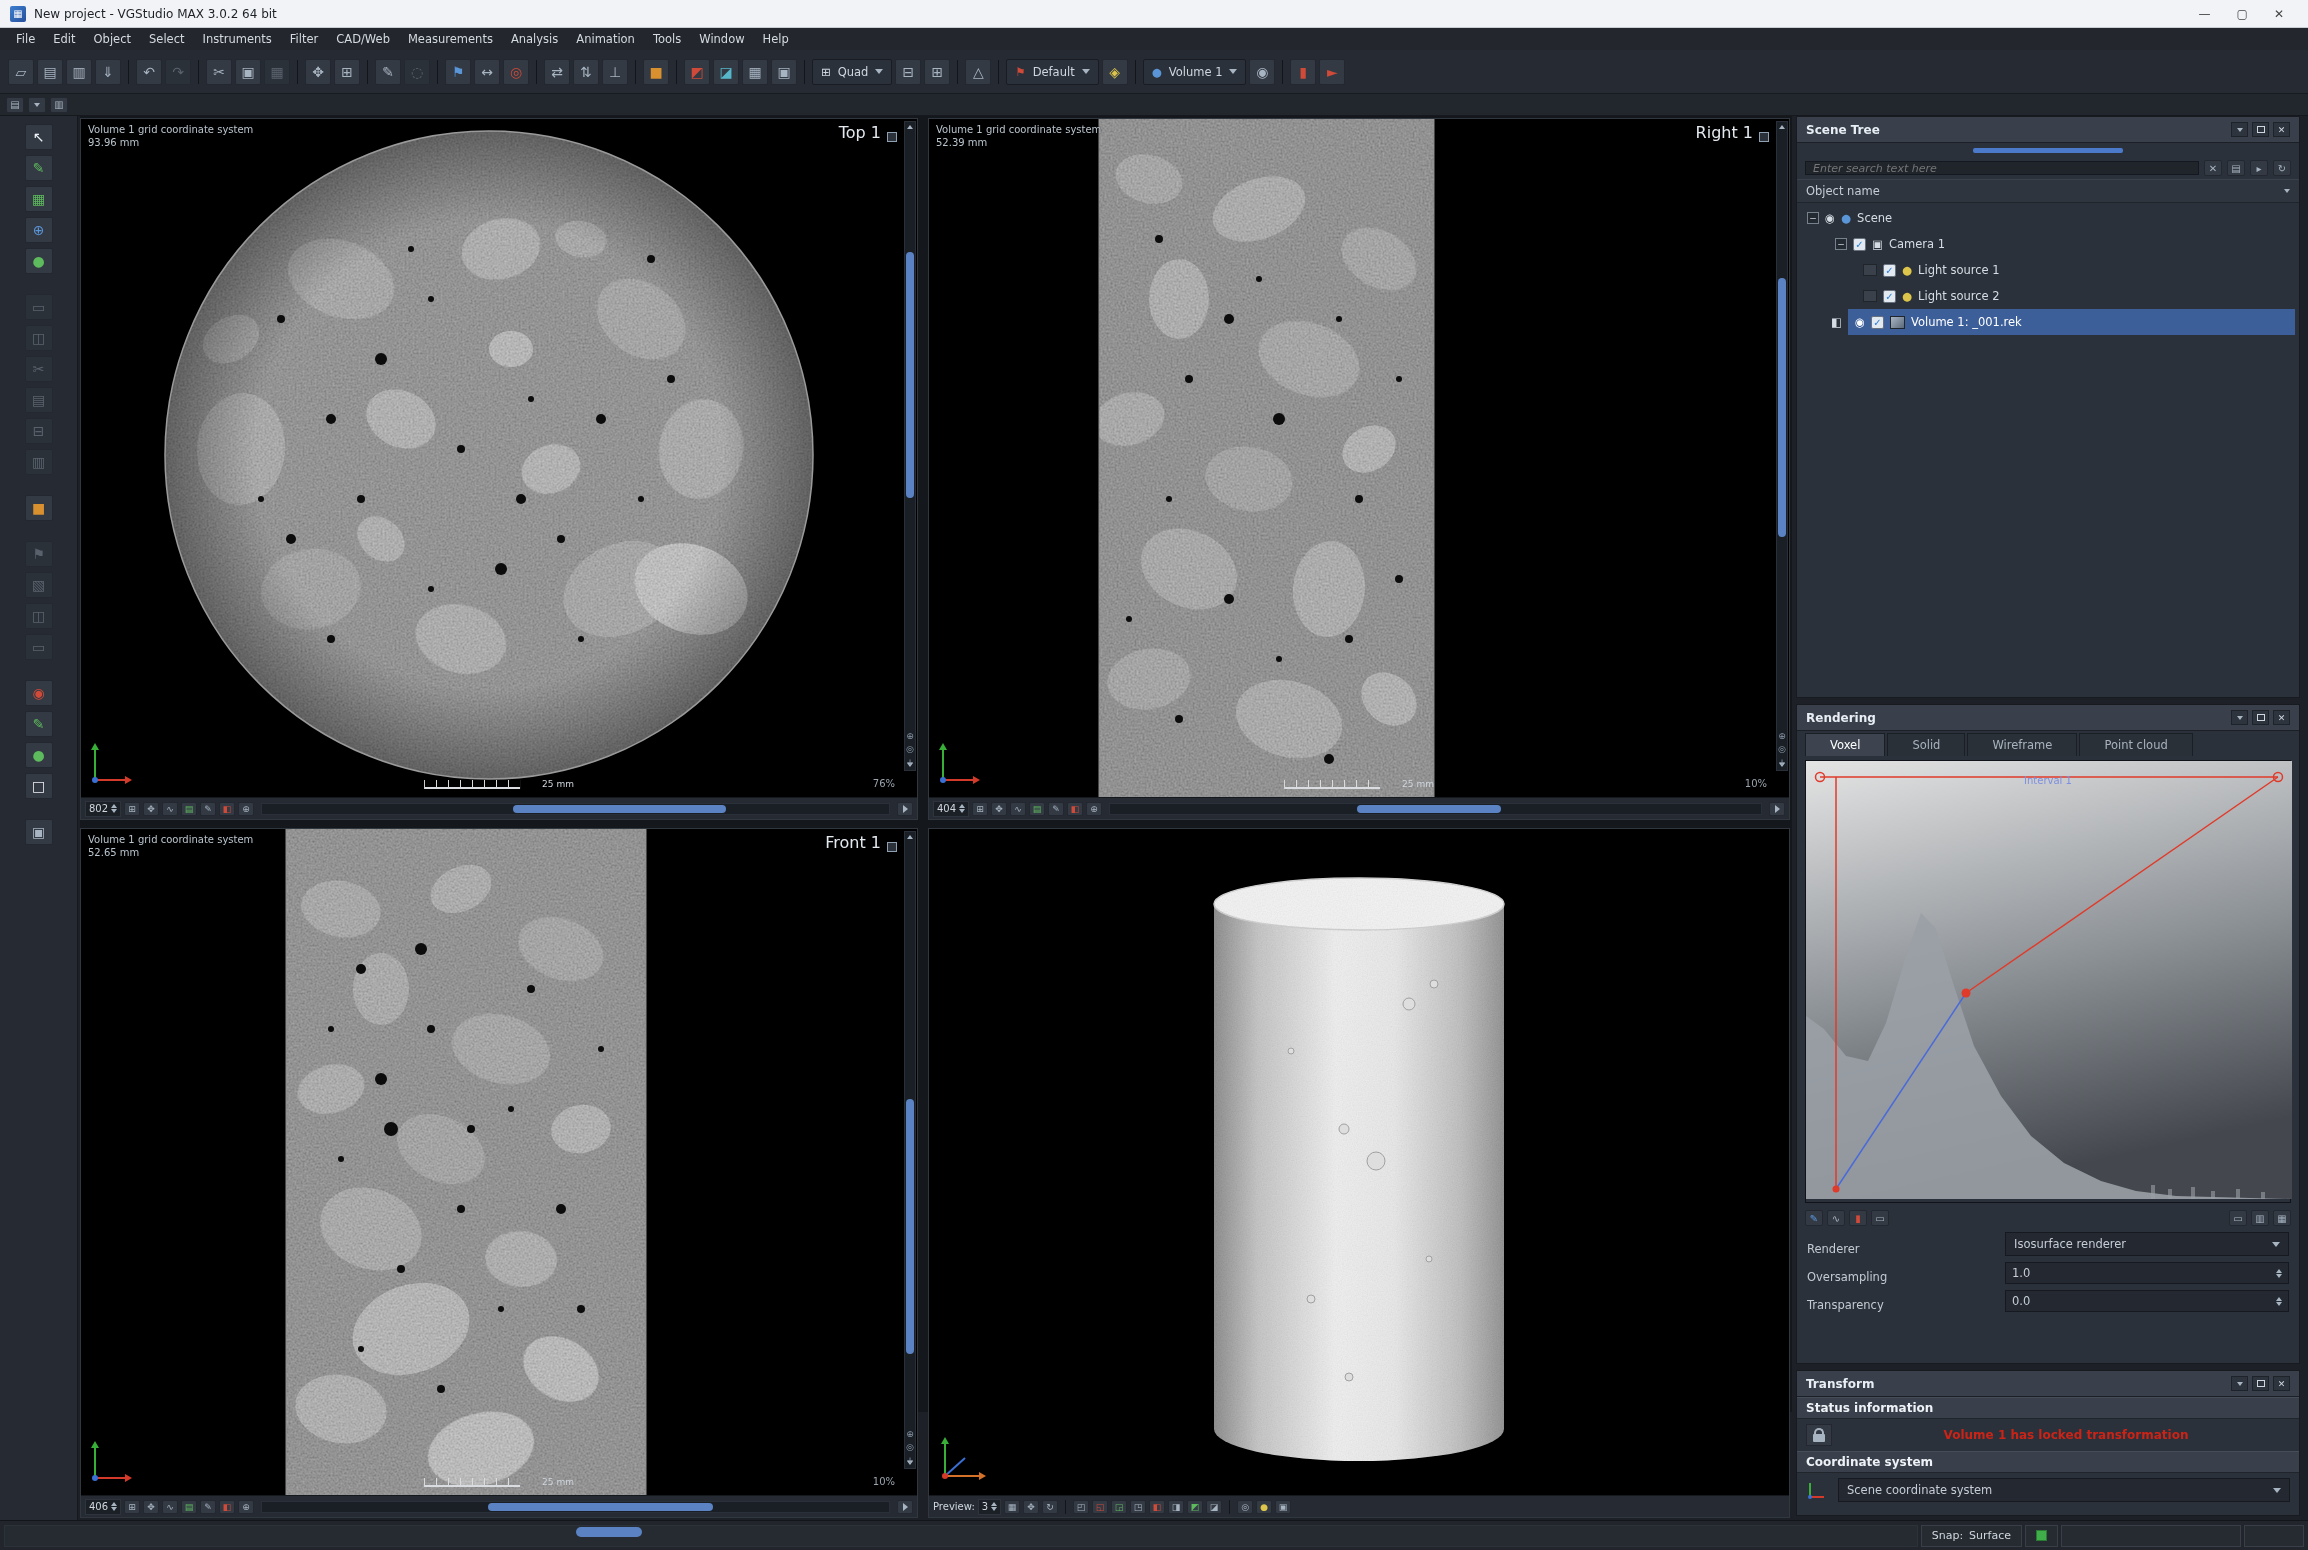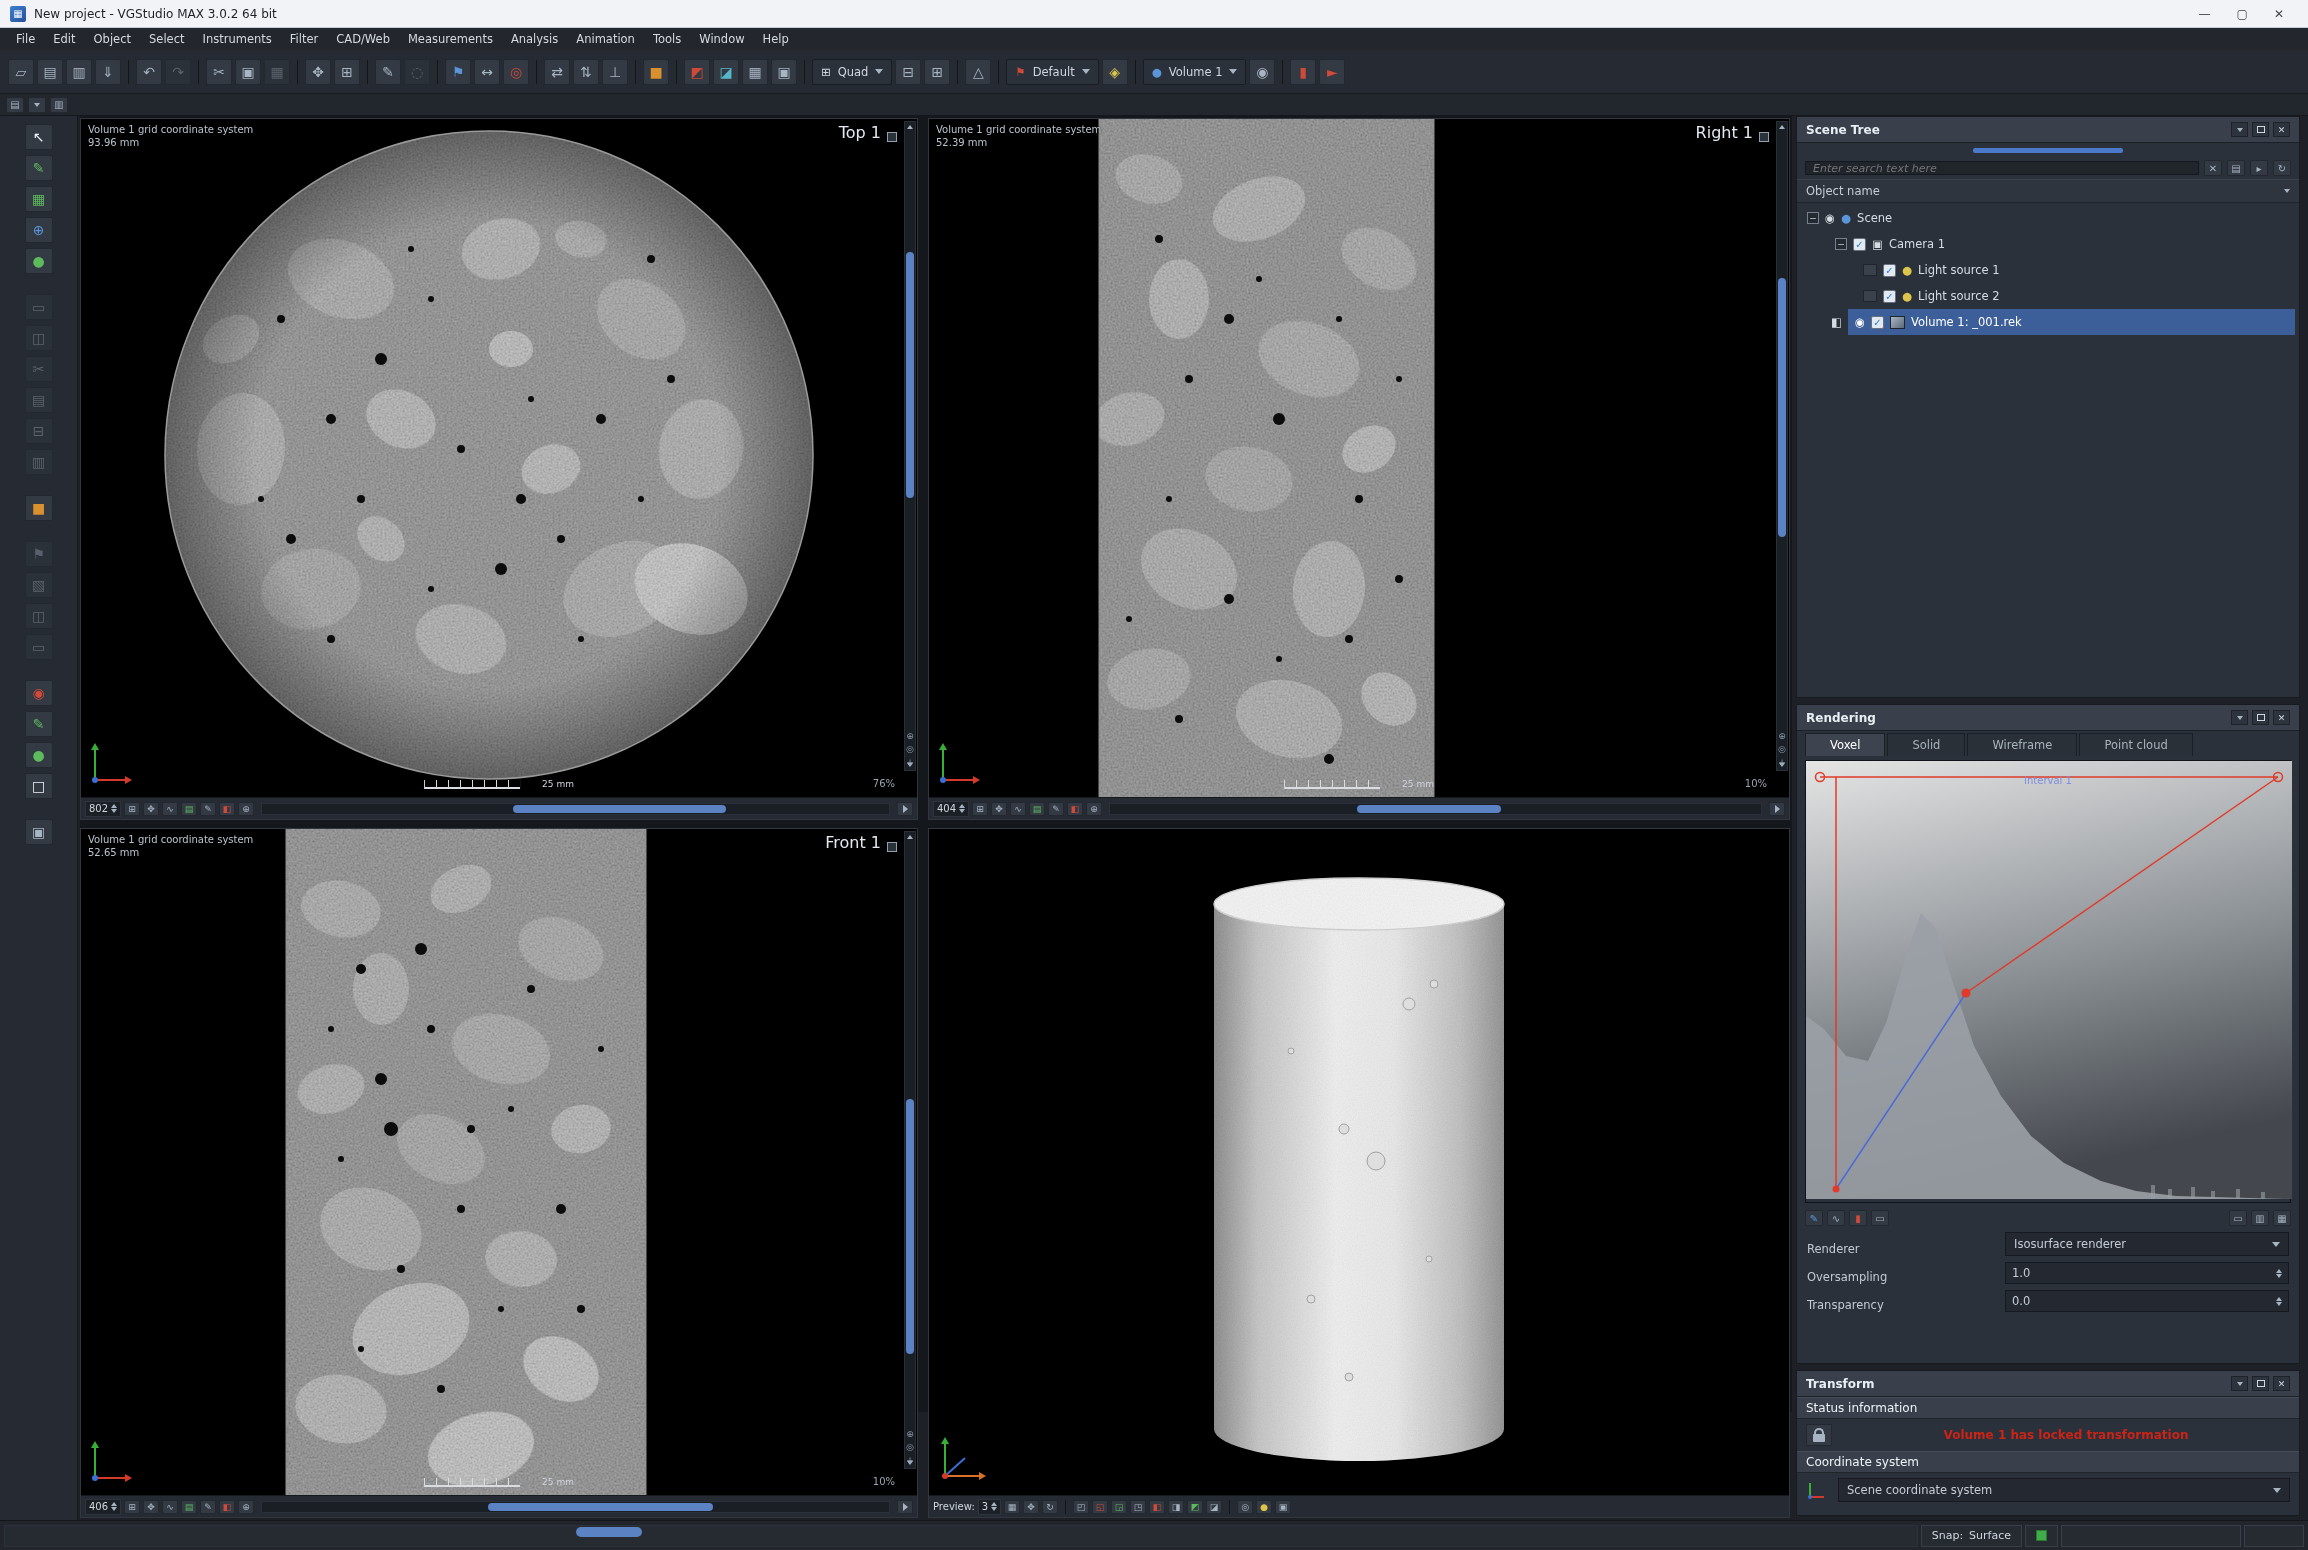--- a/index.html
+++ b/index.html
@@ -86,21 +86,21 @@
   .tab.active{background:#3d444f;color:#fff}
   .histo{position:relative;margin:4px 8px;border:1px solid #10131a}
   .interval{position:absolute;top:14px;left:0;width:100%;text-align:center;color:#7d8fe0;font-size:10px}
   .hbtns{display:flex;align-items:center;gap:4px;padding:3px 8px}
   .hbtns .right{margin-left:auto;display:flex;gap:4px}
   .rrow{display:flex;align-items:flex-end;padding:3px 10px;gap:8px}
   .rlabel{width:190px;font-size:11.5px;color:#c3cad2}
   .spinbox{flex:1;display:flex;align-items:center;height:22px;background:#232831;border:1px solid #161a20;padding:0 6px;font-size:11.5px;color:#c6cdd6}
   .spinbox .spincol{margin-left:auto}
   
-  .shead{background:#39404b;font-weight:normal;font-size:12px;color:#eef2f7;padding:3px 9px;border-top:1px solid #454d59;border-bottom:1px solid #20242b}
+  .shead{background:#39404b;font-weight:bold;font-size:12px;color:#eef2f7;padding:3px 9px;border-top:1px solid #454d59;border-bottom:1px solid #20242b}
   .statusrow{display:flex;align-items:center;gap:10px;padding:5px 9px}
   .lockbtn{width:26px;height:22px;background:#343a44;border:1px solid #232830;display:flex;align-items:center;justify-content:center}
   .padlock{position:relative;width:12px;height:8px;background:#a7b4c2;border-radius:1px;margin-top:5px}
   .padlock:before{content:"";position:absolute;left:1px;top:-6px;width:6px;height:6px;border:2px solid #a7b4c2;border-bottom:none;border-radius:5px 5px 0 0}
   .warn{flex:1;text-align:center;color:#cc2317;font-weight:bold;font-size:12px}
   .axmini{display:inline-flex}
   
   .statusbar{position:absolute;left:0;top:1520px;width:100%;height:30px;background:#22262c;border-top:1px solid #121519;display:flex;align-items:center;padding:0 4px;gap:3px;font-size:11px}
   .sbseg{height:22px;border:1px solid #383f48;background:#262b32;display:flex;align-items:center;padding:0 10px;gap:6px;color:#cfd6de}
   .grow{flex:1;border-color:#2c323a}

